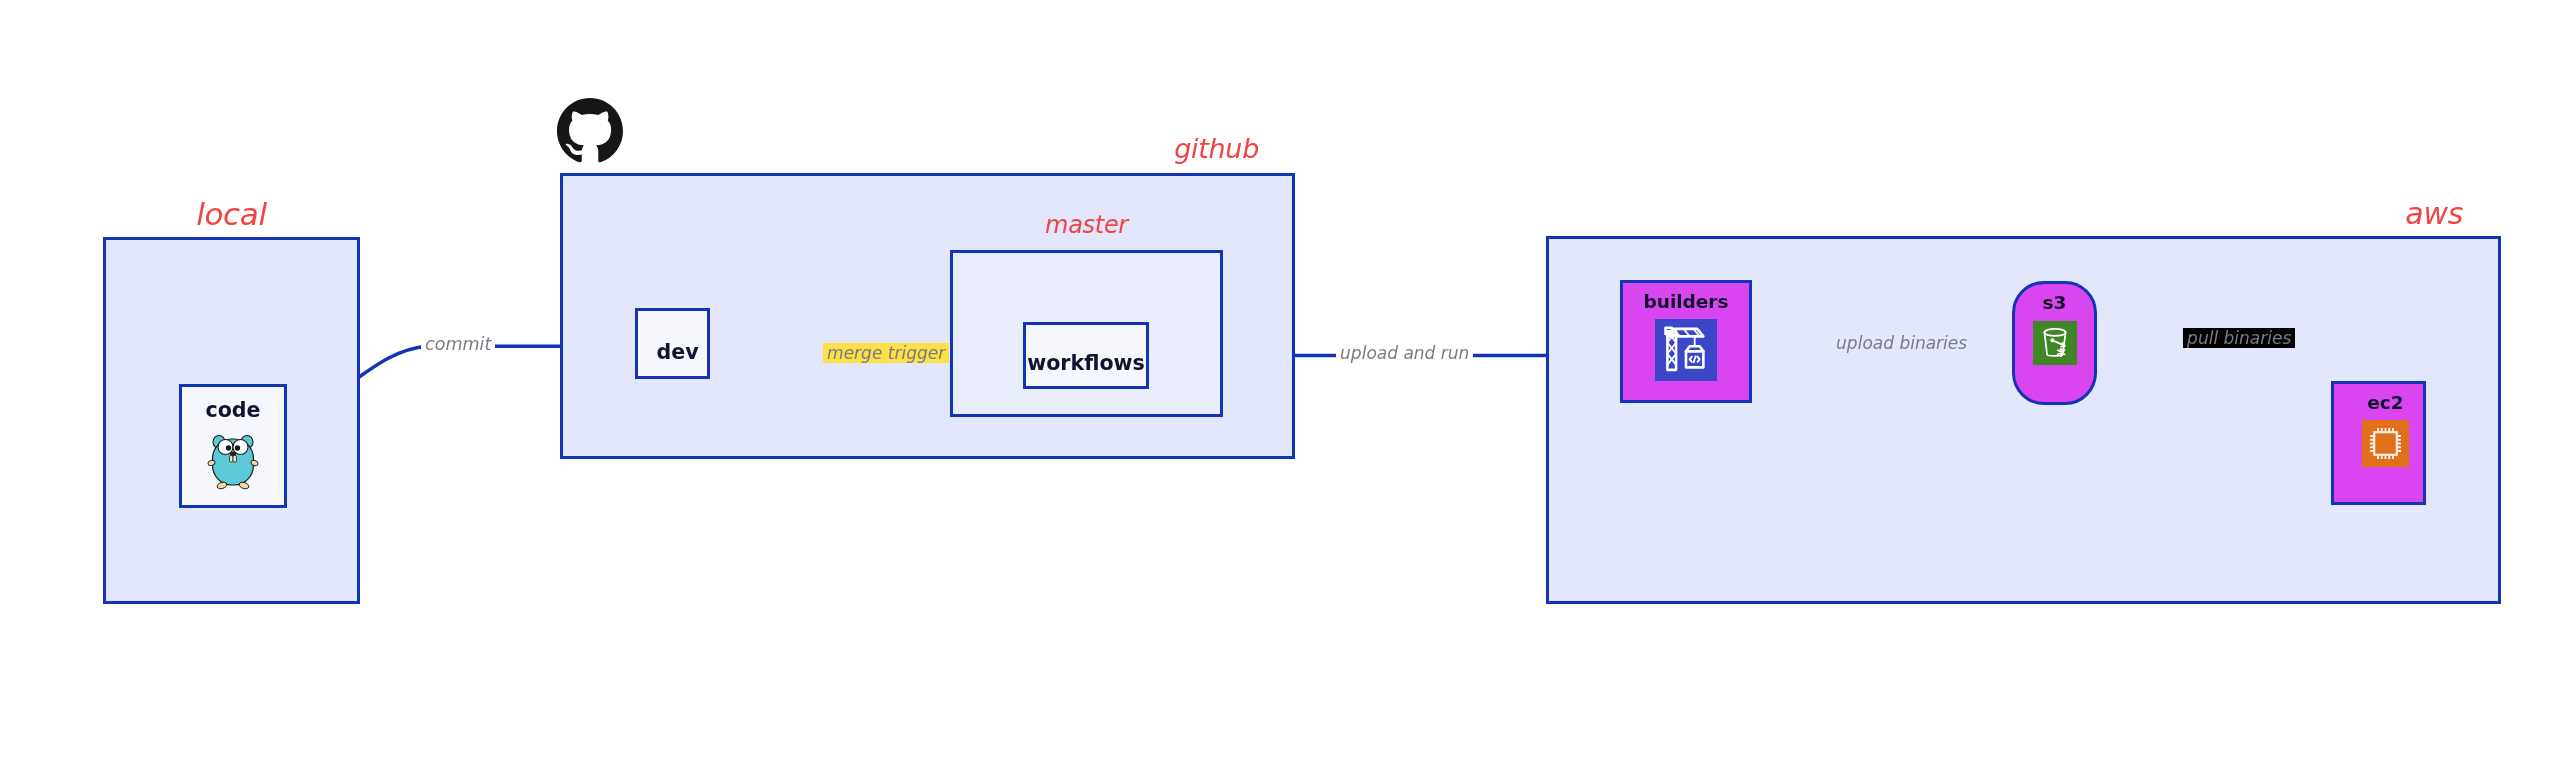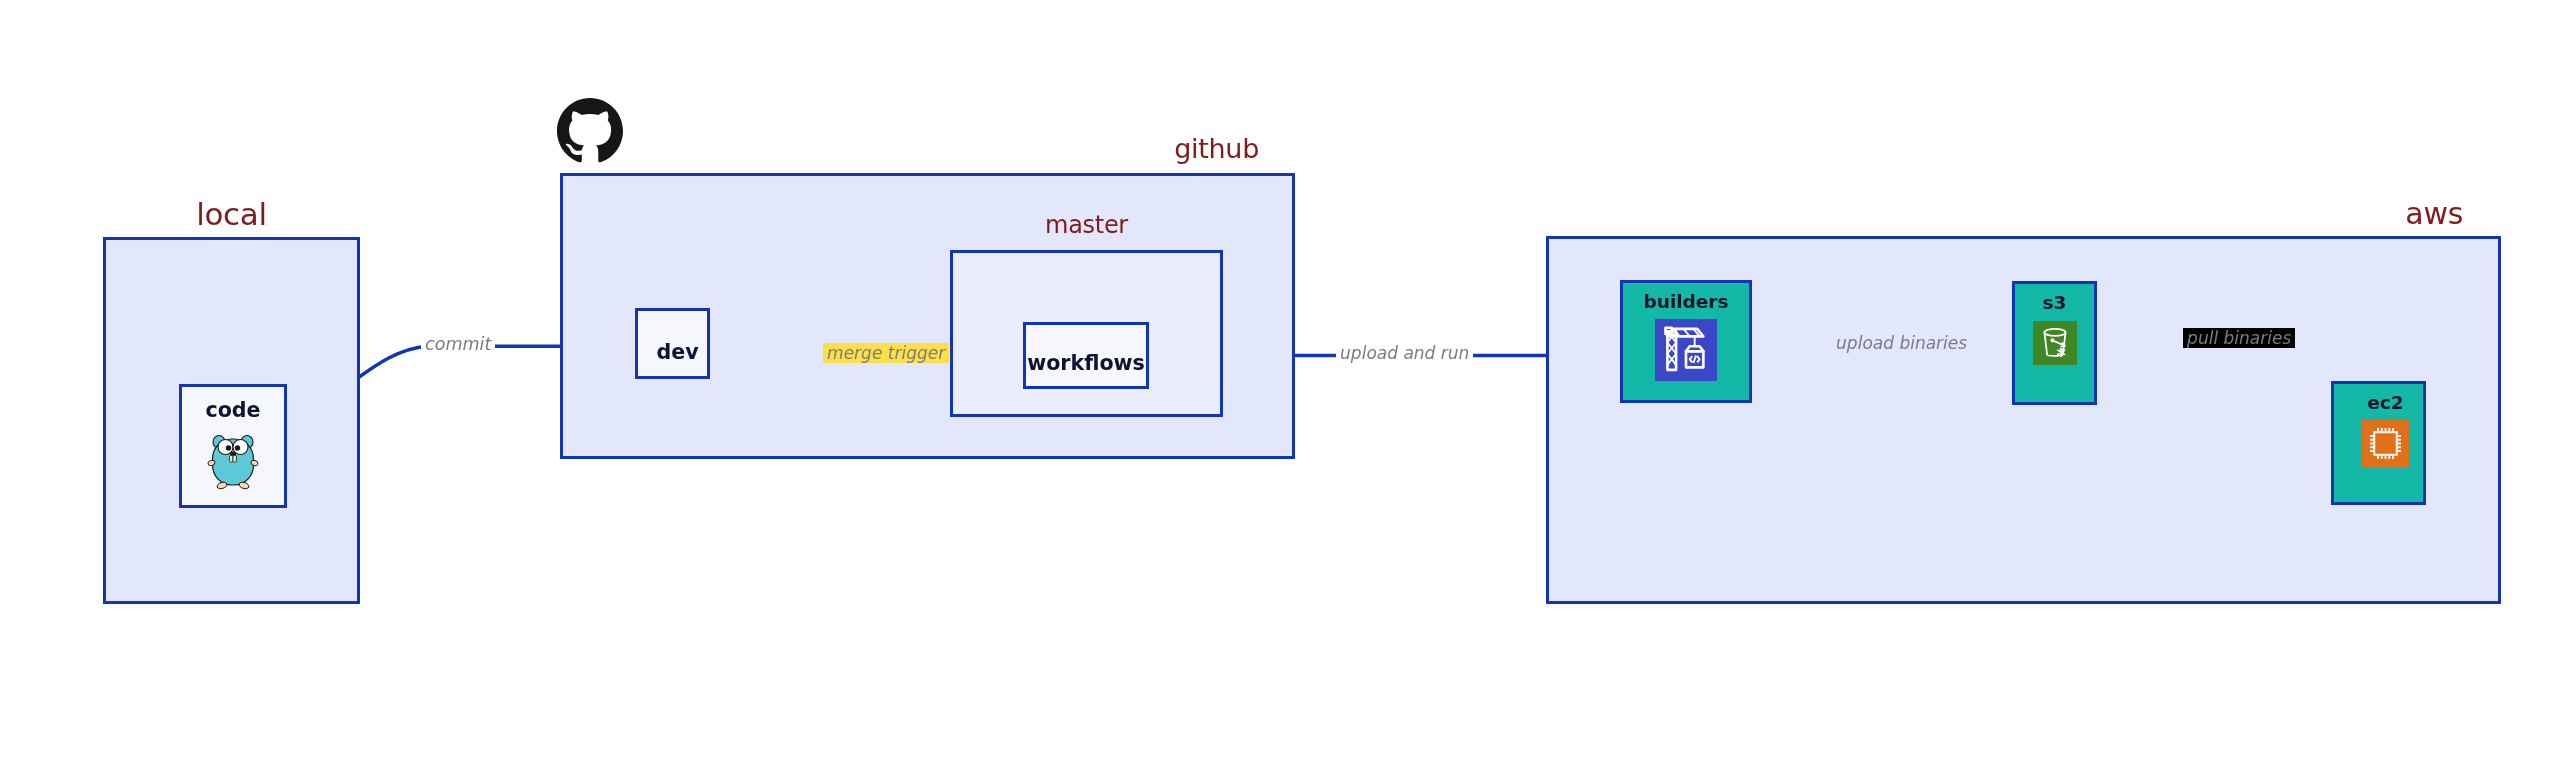--- a/index.html
+++ b/index.html
@@ -25,30 +25,31 @@
     background: #e2e7fb;
     border: 3.6px solid #1334b5;
     box-sizing: border-box;
   }
   .group.sub {
     background: #e9edfc;
     border-width: 3.1px;
   }
   .group-label {
     position: absolute;
-    color: #7f1d1d;
+    color: #ef4444;
     font-weight: 400;
     white-space: nowrap;
     letter-spacing: -0.3px;
+    font-style: italic;
   }
 
   
   .node {
     position: absolute;
-    background: #14b8a6;
+    background: #d946ef;
     border: 3.6px solid #1334b5;
     box-sizing: border-box;
     display: flex;
     flex-direction: column;
     align-items: center;
   }
   .node.light {
     background: #f5f7fd;
   }
   .node-title {
@@ -211,21 +212,21 @@
         <path d="M64,28 L64,44" stroke-width="3"></path>
 
         <path d="M50,52 L78,52 L72,44 L56,44 Z"></path>
         <rect x="50" y="52" width="28" height="26"></rect>
 
         <path d="M60,60 L56,65 L60,70 M68,60 L72,65 L68,70 M66,59 L62,71" stroke-width="3"></path>
       </g>
     </svg>
   </div>
 
-  <div class="node" style="left:2012px; top:281px; width:85px; height:124px;">
+  <div class="node" style="left:2012px; top:281px; width:85px; height:124px;border-radius:32px;">
     <div class="node-title" style="font-size:18.5px; margin-top:8.2px;">s3</div>
 
     <svg class="node-icon" style="width:44px; height:44px; margin-top:8.2px;" viewBox="0 0 100 100" xmlns="http://www.w3.org/2000/svg">
       <rect x="0" y="0" width="100" height="100" fill="#3f8624"></rect>
       <g fill="none" stroke="#ffffff" stroke-width="4" stroke-linecap="round" stroke-linejoin="round">
 
         <path d="M26,26 L32,76 C32,80 68,80 68,76 L74,26"></path>
         <ellipse cx="50" cy="26" rx="24" ry="8"></ellipse>
 
         <path d="M44,44 L72,56"></path>

